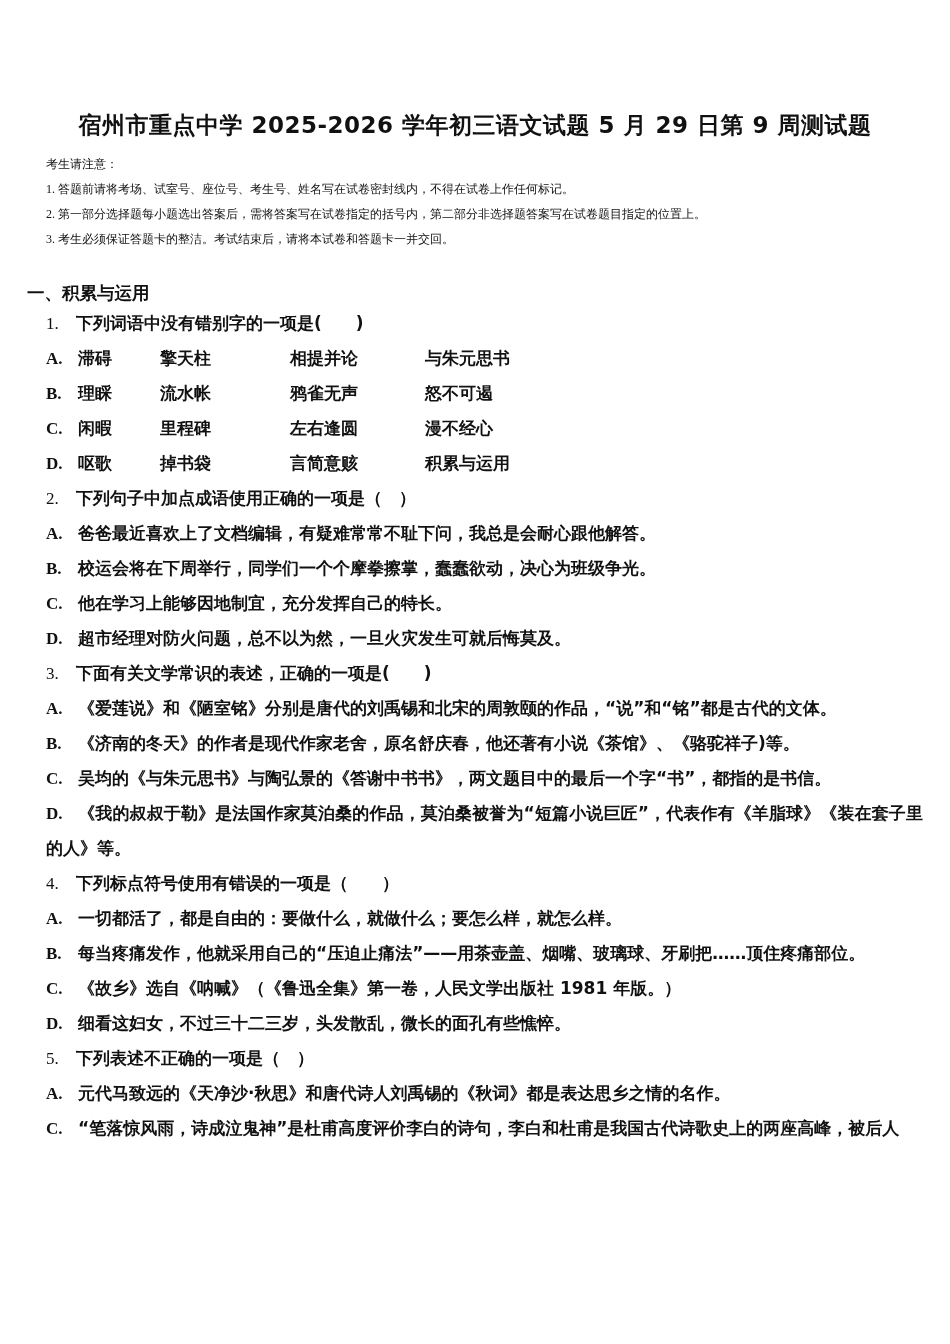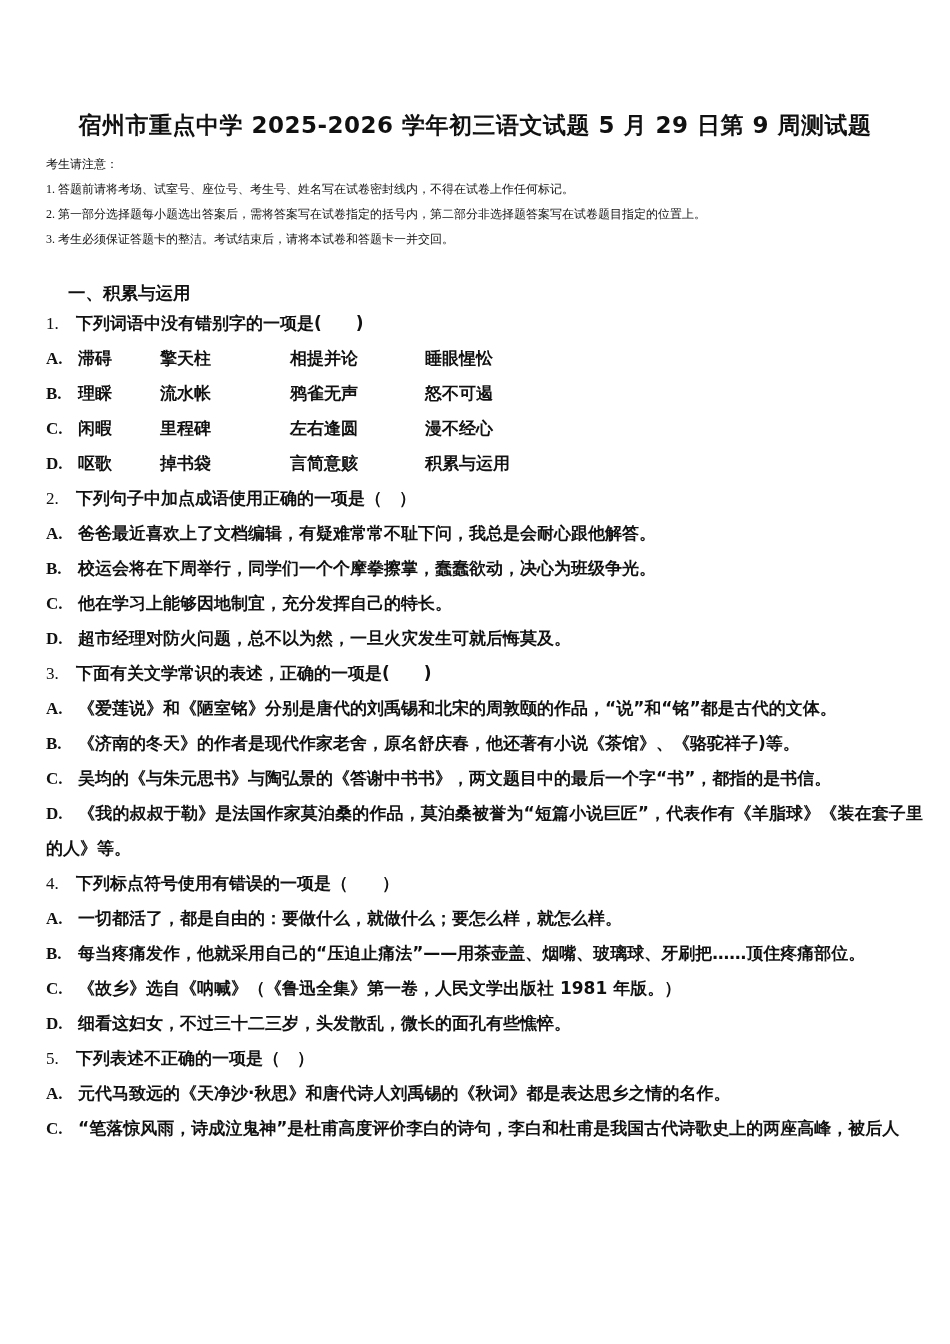--- a/index.html
+++ b/index.html
@@ -23,21 +23,21 @@
   }
   .notice { margin: 10px 46px 0 46px; }
   .notice-line {
     font-size: 12px;
     line-height: 25px;
     font-weight: 400;
     font-family: "Liberation Serif", "DejaVu Serif", serif;
     white-space: pre-wrap;
   }
   .section-heading {
-    margin: 28px 46px 0 68px;
+    margin: 28px 46px 0 27px;
     font-size: 17.5px;
     line-height: 26px;
     font-weight: 700;
   }
   .body-block { margin: 0 27px 0 46px; }
   .line {
     font-size: 17px;
     line-height: 35px;
     font-weight: 600;
     text-align: justify;
@@ -85,21 +85,21 @@
 
   <div class="body-block">
 
     <div>
       <div class="line"><span class="q-num">1.</span><span>下列词语中没有错别字的一项是(　　)</span></div>
       <div class="word-row">
         <span class="opt-label">A.</span>
         <span class="w1">滞碍</span>
         <span class="w2">擎天柱</span>
         <span class="w3">相提并论</span>
-        <span class="w4">睡眼惺忪</span>
+        <span class="w4">与朱元思书</span>
       </div>
       <div class="word-row">
         <span class="opt-label">B.</span>
         <span class="w1">理睬</span>
         <span class="w2">流水帐</span>
         <span class="w3">鸦雀无声</span>
         <span class="w4">怒不可遏</span>
       </div>
       <div class="word-row">
         <span class="opt-label">C.</span>

